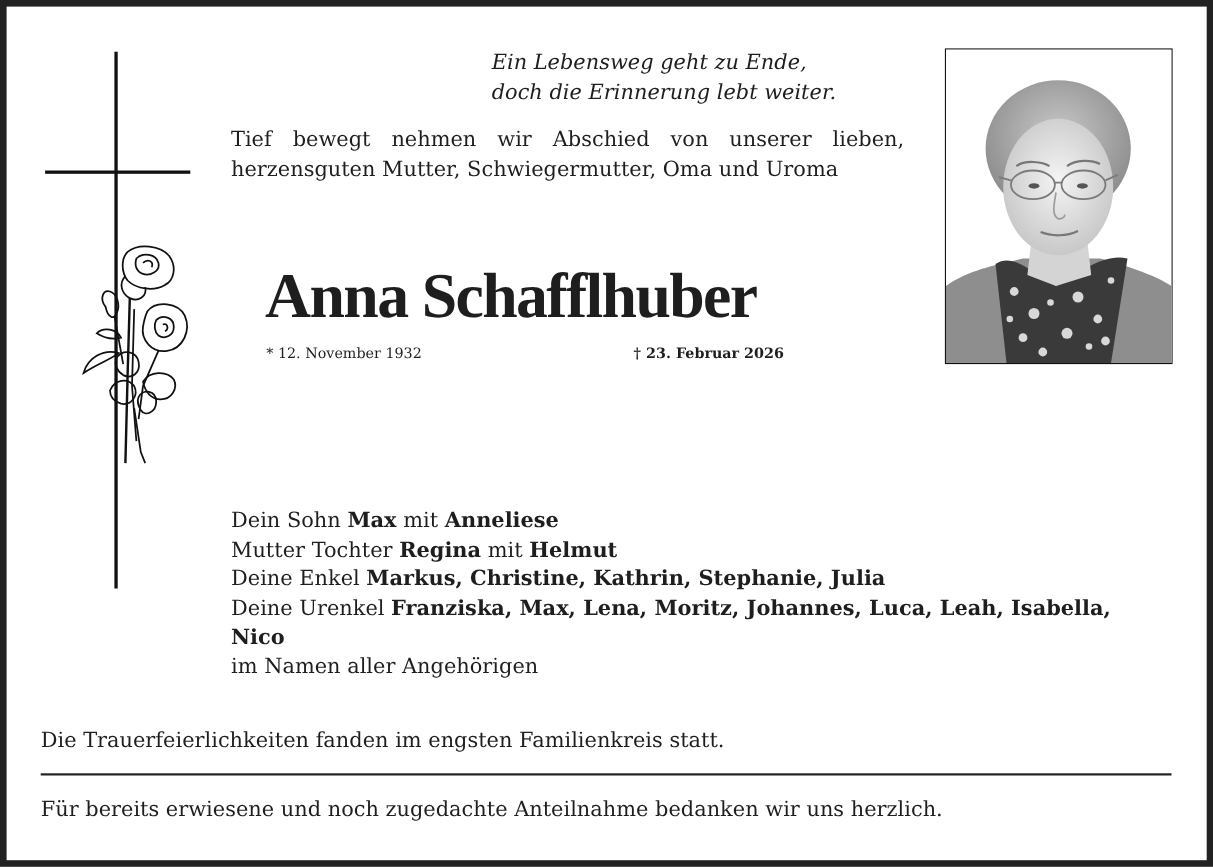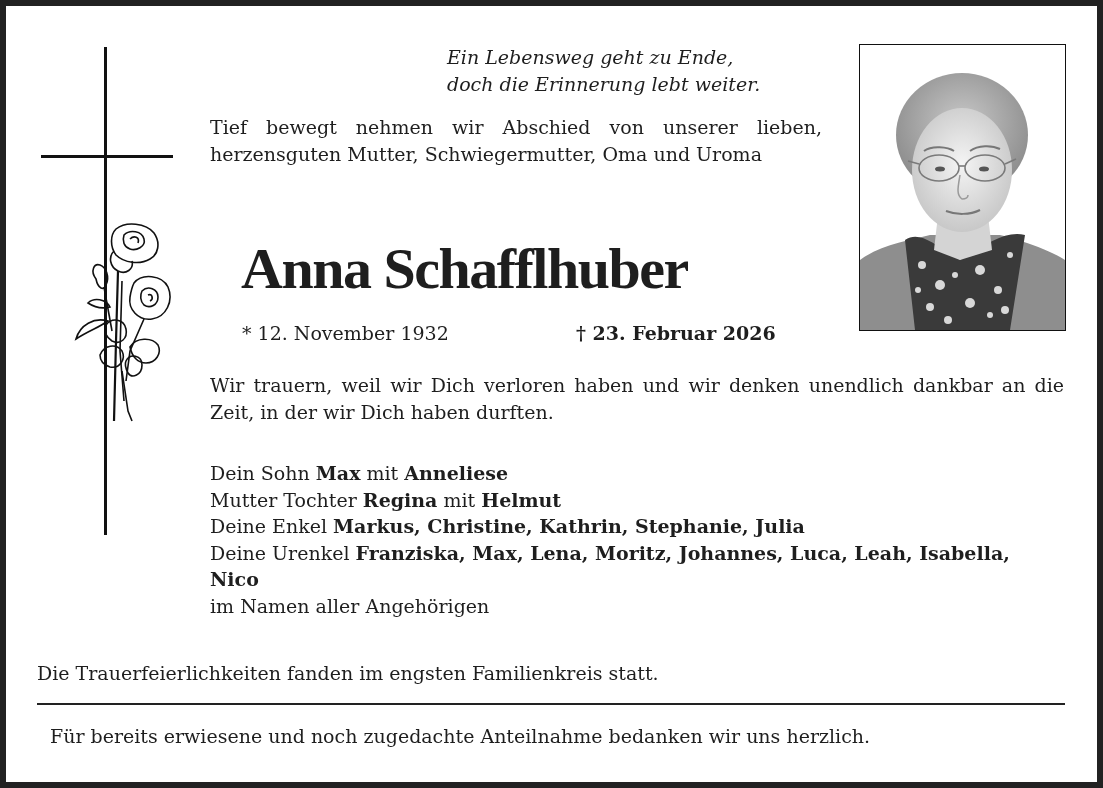--- a/index.html
+++ b/index.html
@@ -30,21 +30,21 @@
       left: 204px; top: 108px; width: 612px;
       font-size: 19px; line-height: 27px;
       text-align: justify;
     }
     .name {
       left: 235px; top: 228px;
       font-size: 58px; font-weight: bold; line-height: 70px;
       letter-spacing: -1.5px; white-space: nowrap;
       font-family: Liberation Serif, serif;
     }
-    .dates { top: 315px; font-size: 19px; line-height: 24px; white-space: nowrap; }
+    .dates { top: 304px; font-size: 13px; line-height: 24px; white-space: nowrap; }
     .born { left: 236px; }
     .died { left: 570px; font-weight: bold; }
     .photo-frame {
       left: 853px; top: 38px; width: 205px; height: 285px;
       border: 1.5px solid #111;
       background: #ffffff;
       overflow: hidden;
     }
     .mourn {
       left: 204px; top: 366px; width: 854px;
@@ -55,21 +55,21 @@
       font-size: 19px; line-height: 26.5px;
     }
     .family .line b { font-weight: bold; }
     .funeral {
       left: 31px; top: 655px; font-size: 19px; line-height: 24px; white-space: nowrap;
     }
     .divider {
       left: 31px; top: 697px; width: 1028px; height: 1.5px; background: #222;
     }
     .thanks {
-      left: 44px; top: 718px; font-size: 19px; line-height: 24px; white-space: nowrap;
+      left: 31px; top: 718px; font-size: 19px; line-height: 24px; white-space: nowrap;
     }
   </style>
 </head>
 <body>
 
 <div class="card">
 
   <div class="abs cross-v"></div>
   <div class="abs cross-h"></div>
 
@@ -163,21 +163,20 @@
 
       <path d="M64 106 C72 100 88 102 94 106" stroke="#777" stroke-width="2" fill="none"></path>
       <path d="M110 106 C118 100 132 100 140 104" stroke="#777" stroke-width="2" fill="none"></path>
 
       <path d="M100 130 C98 142 96 150 102 154 C106 154 108 152 108 150" stroke="#9a9a9a" stroke-width="1.5" fill="none"></path>
 
       <path d="M86 166 C96 170 110 170 120 165" stroke="#777" stroke-width="2" fill="none"></path>
     </svg>
   </div>
 
-  <div class="abs mourn">Wir trauern, weil wir Dich verloren haben und wir denken unendlich dankbar an die Zeit, in der wir Dich haben durften.</div>
 
   <div class="abs family">
     <div class="line">
       <span>Dein Sohn </span><b>Max</b><span> mit </span><b>Anneliese</b>
     </div>
     <div class="line">
       <span>Mutter Tochter </span><b>Regina</b><span> mit </span><b>Helmut</b>
     </div>
     <div class="line">
       <span>Deine Enkel </span><b>Markus, Christine, Kathrin, Stephanie, Julia</b>

